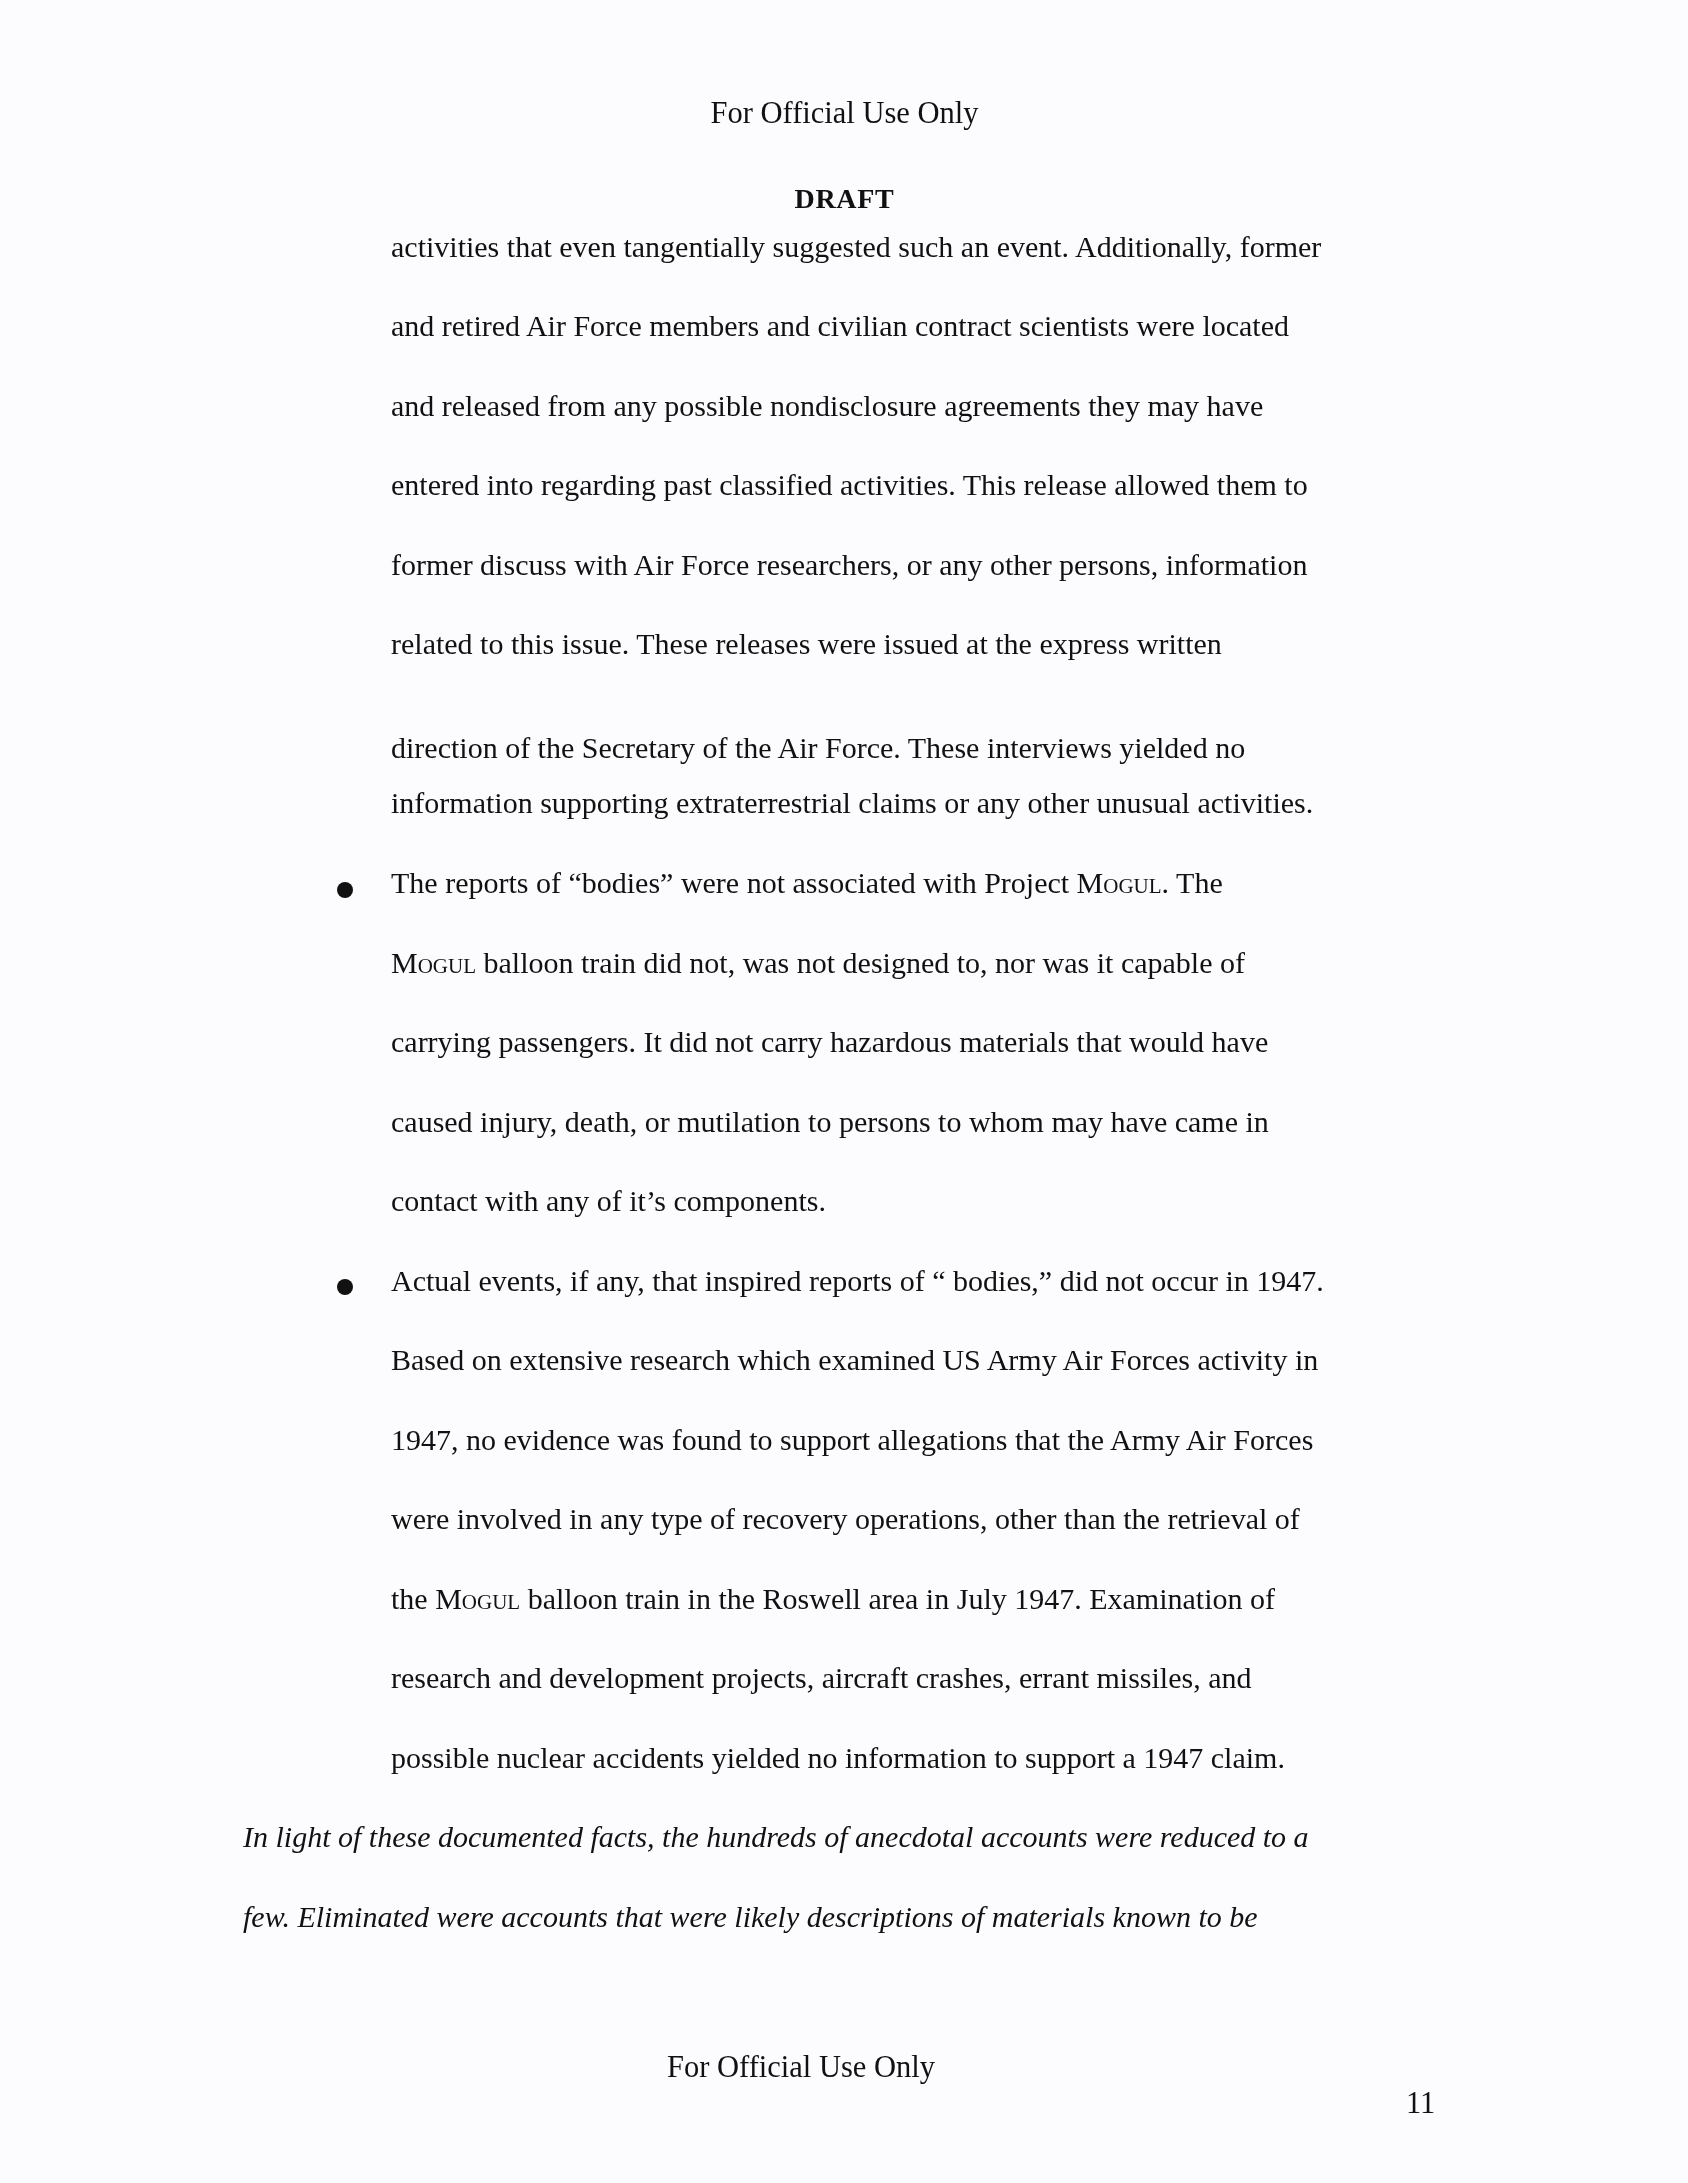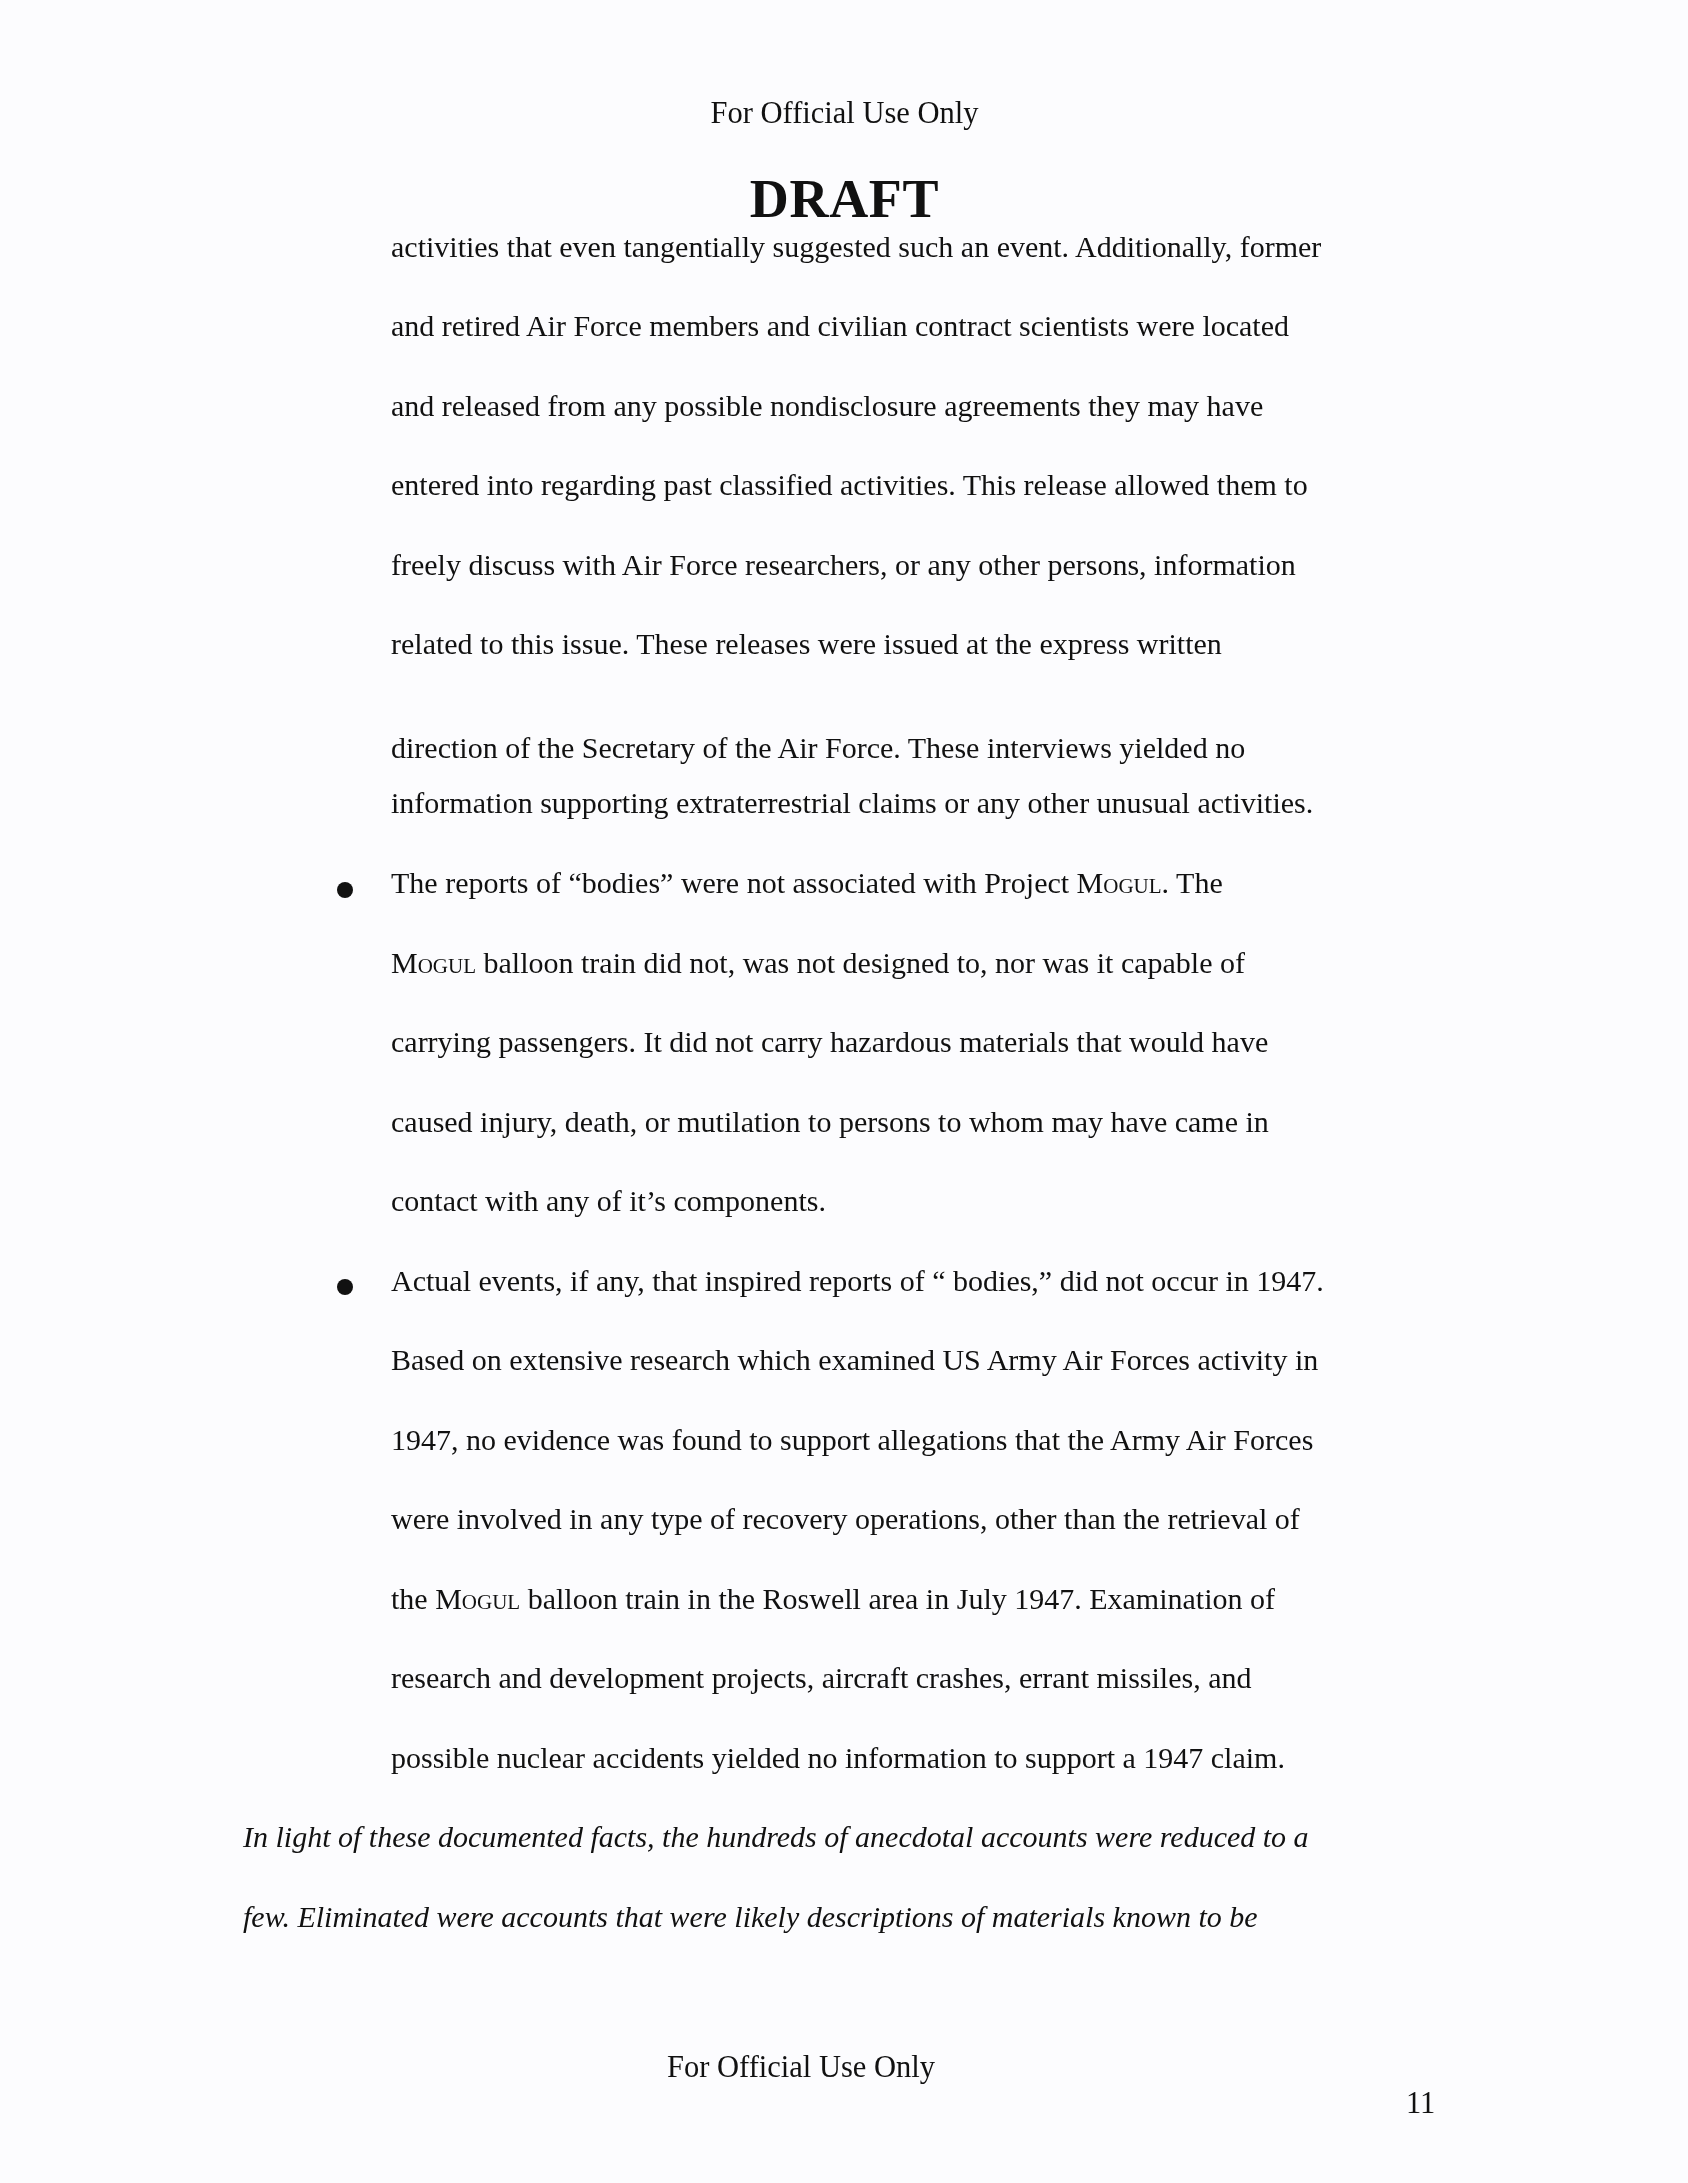--- a/index.html
+++ b/index.html
@@ -20,21 +20,21 @@
     text-align: center;
     font-size: 30.5px;
     line-height: 40px;
   }
   .draft {
     position: absolute;
     top: 174px;
     left: 0;
     width: 1689px;
     text-align: center;
-    font-size: 54px;
+    font-size: 28px;
     font-weight: bold;
     line-height: 50px;
     letter-spacing: 0.7px;
   }
   .line {
     position: absolute;
     font-size: 30px;
     line-height: 40px;
     white-space: nowrap;
   }
@@ -62,21 +62,21 @@
 <body>
 
 <div class="header">For Official Use Only</div>
 <div class="draft">DRAFT</div>
 
 <div>
   <div class="line indent" style="top:227px">activities that even tangentially suggested such an event.  Additionally, former</div>
   <div class="line indent" style="top:306px">and retired Air Force members and civilian contract scientists were located</div>
   <div class="line indent" style="top:386px">and released from any possible nondisclosure agreements they may have</div>
   <div class="line indent" style="top:465px">entered into regarding past classified activities. This release allowed them to</div>
-  <div class="line indent" style="top:545px">freely discuss with Air Force researchers, or any other persons, information</div>
+  <div class="line indent" style="top:545px">former discuss with Air Force researchers, or any other persons, information</div>
   <div class="line indent" style="top:624px">related to this issue.  These releases were issued at the express written</div>
   <div class="line indent" style="top:728px">direction of the Secretary of the Air Force.  These interviews yielded no</div>
   <div class="line indent" style="top:783px">information supporting extraterrestrial claims or any other unusual activities.</div>
 </div>
 
 <div>
   <span class="bullet" style="top:882px"></span>
   <div class="line indent" style="top:863px"><span>The reports of  “bodies” were not associated with Project </span><span class="sc">Mogul</span><span>. The</span></div>
   <div class="line indent" style="top:943px"><span class="sc">Mogul</span><span> balloon train did not, was not designed to, nor was it capable of</span></div>
   <div class="line indent" style="top:1022px">carrying passengers.  It did not carry hazardous materials that would have</div>

